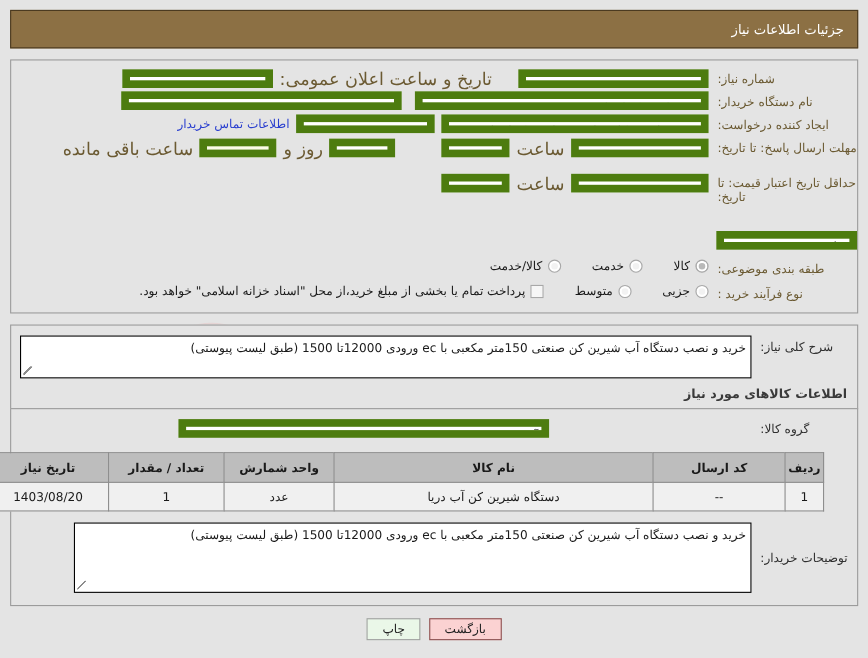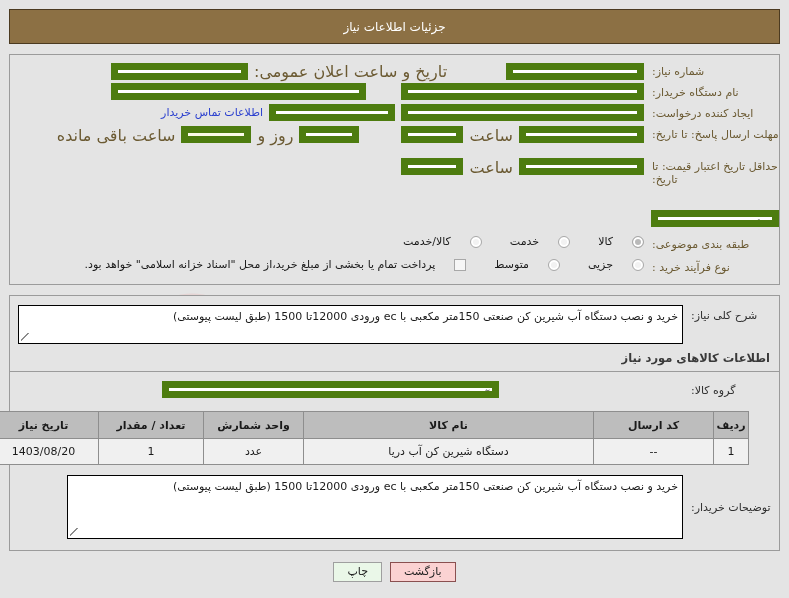--- a/index.html
+++ b/index.html
@@ -48,21 +48,21 @@
 
   
   .title-bar {
     margin: 9px 9px 0 9px;
     height: 35px;
     background: #8c7044;
     border: 1px solid #4b3a20;
     box-sizing: border-box;
     display: flex;
     align-items: center;
-    justify-content: center;
+    justify-content: flex-start;
     padding: 0 12px;
     position: relative;
     z-index: 10;
   }
   .title-bar .title-text {
     color: #ffffff;
     font-size: 12px;
   }
 
   
@@ -113,22 +113,22 @@
     padding: 0 3px;
     font-family: "DejaVu Sans", "Liberation Sans", sans-serif;
     overflow: hidden;
     white-space: nowrap;
   }
   .tbox.ctr { text-align: center; }
   .tbox.rt  { text-align: right; }
   .tbox.cream { background: #fbfbe8; }
   .tbox.empty { color: transparent; }
 
-  .w-need-no  { width: 138px; }
-  .w-org      { width: 243px; }
+  .w-need-no  { width: 173px; }
+  .w-org      { width: 267px; }
   .w-creator  { width: 243px; }
   .w-date     { width: 125px; }
   .w-time     { width: 62px; }
   .w-days     { width: 60px; }
   .w-count    { width: 70px; }
   .w-pub      { width: 137px; }
   .w-prov     { width: 128px; }
   .w-city     { width: 128px; }
   .w-group    { width: 337px; }
 
@@ -156,21 +156,21 @@
     flex: none;
     box-shadow: inset 0 0 0 2px #ffffff;
   }
   .radio.on {
     background: #b9b9b9;
     box-shadow: inset 0 0 0 2px #ffffff;
   }
   .radio-wrap {
     display: inline-flex;
     align-items: center;
-    gap: 19px;
+    gap: 5px;
     margin-left: 22px;
   }
   .radio-lbl { color: #1a1a1a; font-size: 11px; white-space: nowrap; }
 
   .chk {
     width: 12px; height: 12px;
     border: 1px solid #a8a8a8;
     background: #f6f6f6;
     display: inline-block;
     box-sizing: border-box;

